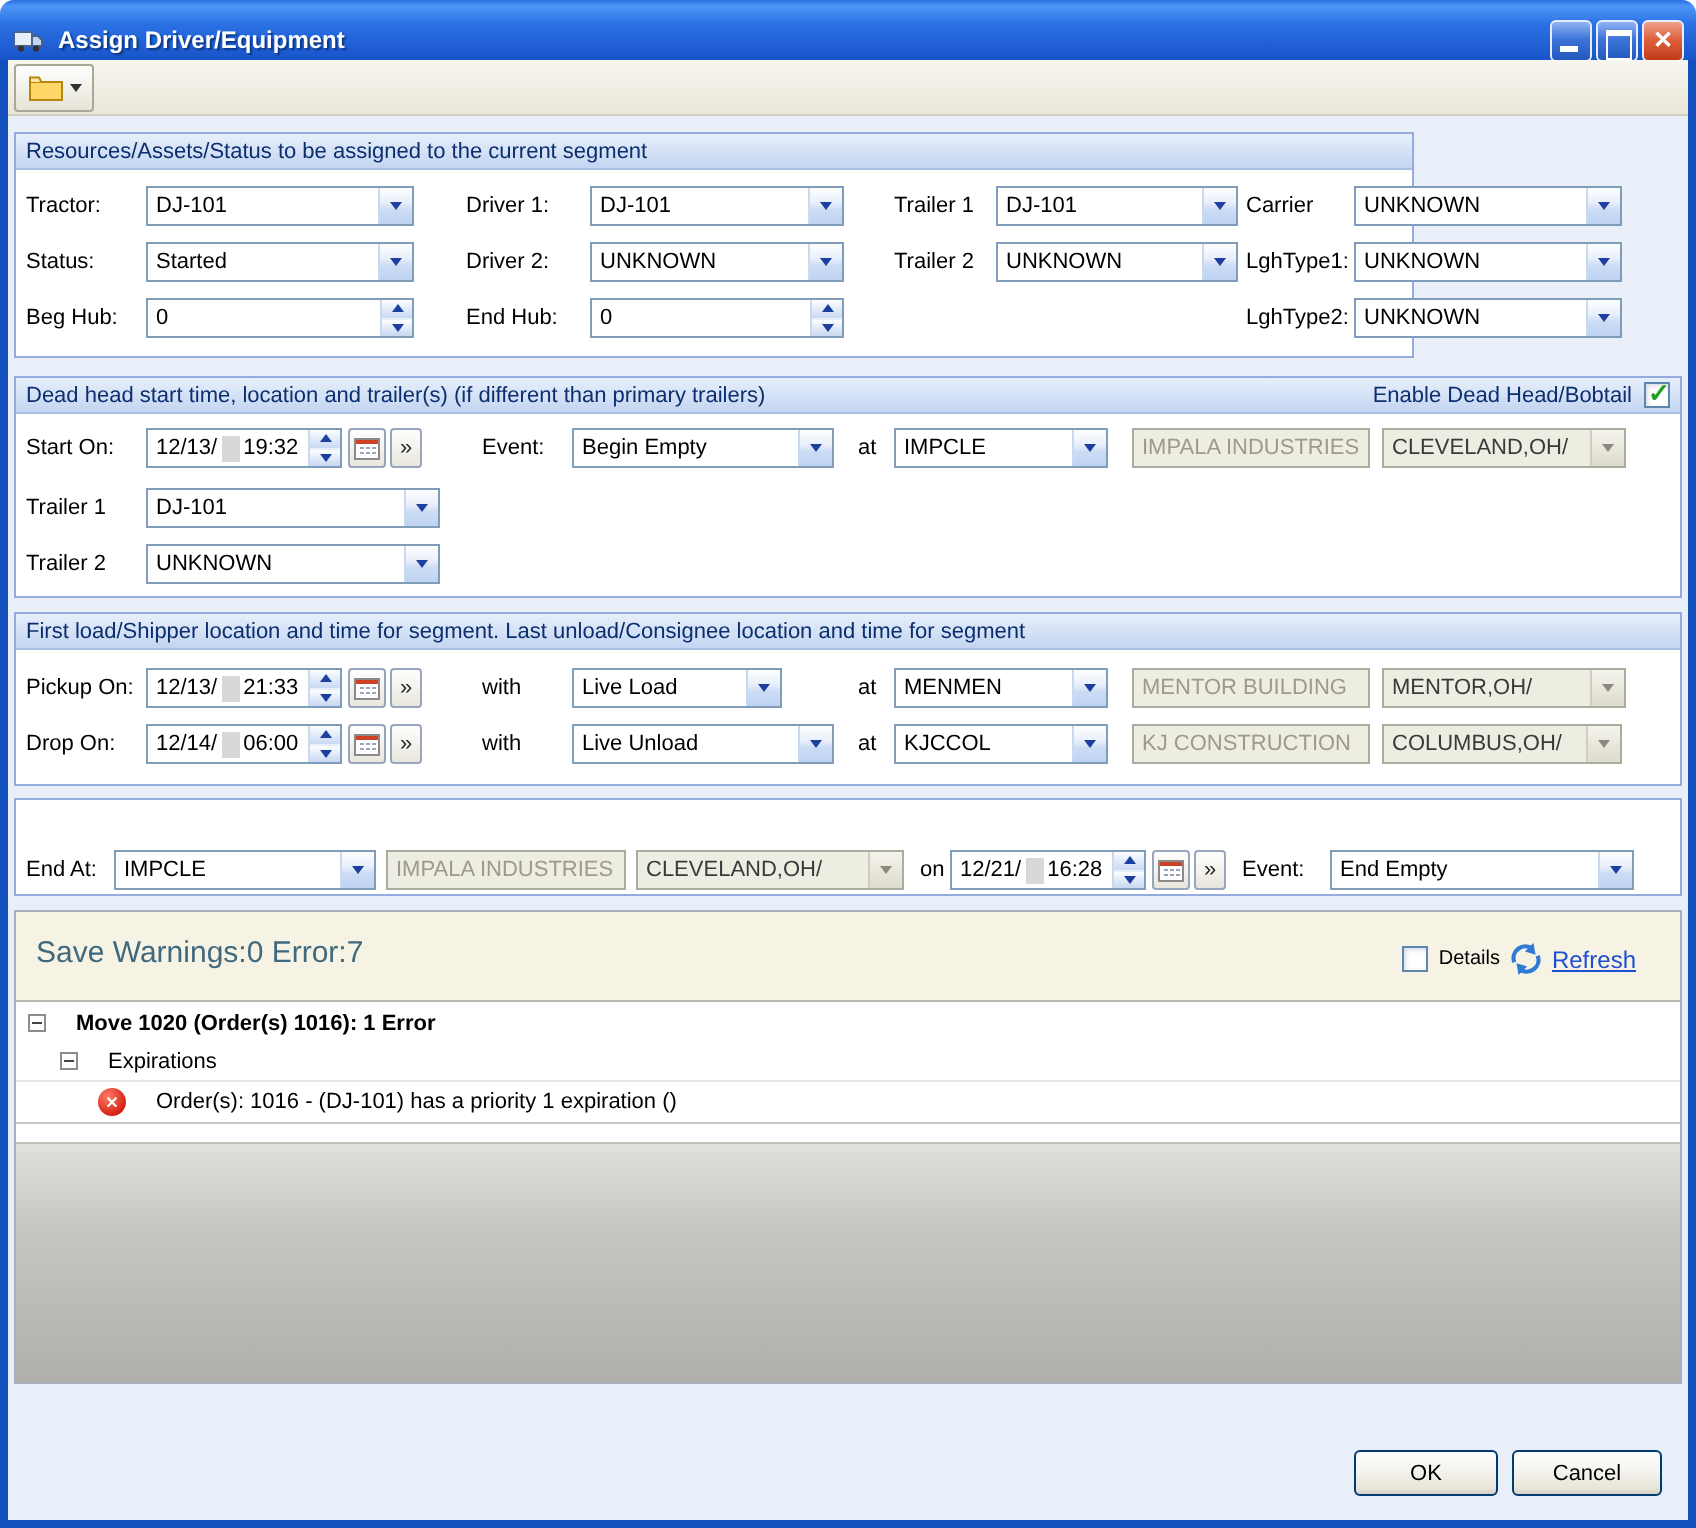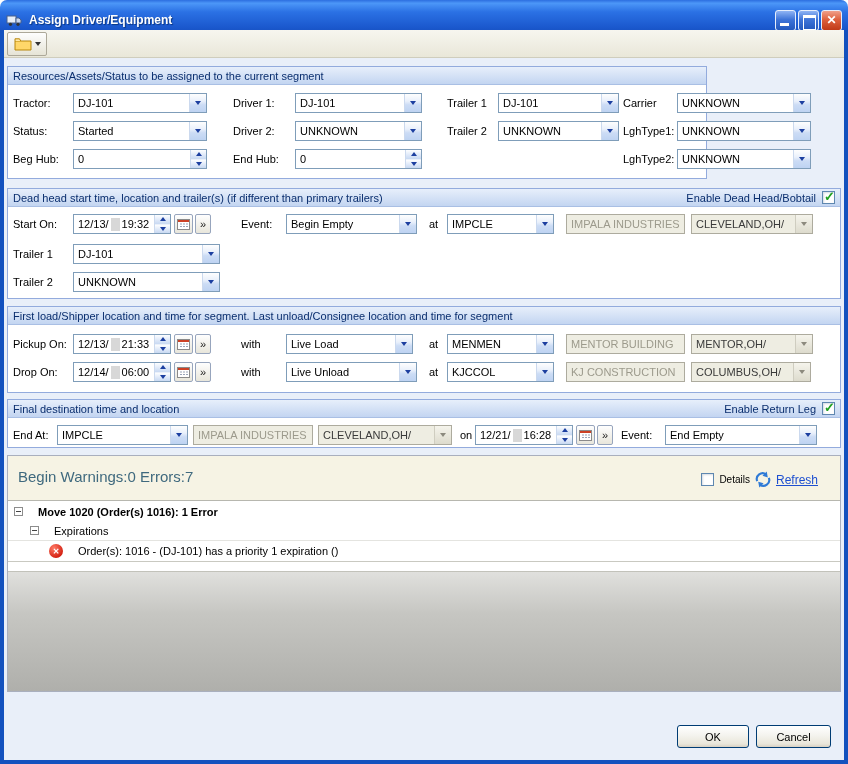--- a/index.html
+++ b/index.html
@@ -290,21 +290,21 @@
     </div>
     <div class="sq" style="left:166px;top:27px;width:19px">
       <svg width="13" height="12" viewBox="0 0 13 12">
         <rect x="0.5" y="1.5" width="12" height="10" fill="#fff" stroke="#8A8A8A"></rect>
         <rect x="1" y="2" width="11" height="2" fill="#CC4125"></rect>
         <path d="M3 6h2M6 6h2M9 6h2M3 8.5h2M6 8.5h2M9 8.5h2" stroke="#9AA4B8" stroke-width="1"></path>
       </svg>
     </div>
     <div class="sq chev" style="left:187px;top:27px;width:16px"></div>
     <span class="lbl" style="left:233px;top:27px">with</span>
-    <div class="combo" style="left:278px;top:27px;width:127px">
+    <div class="combo" style="left:278px;top:27px;width:105px">
       <span class="ct">Live Load</span>
         <span class="cb"></span>
     </div>
     <span class="lbl" style="left:421px;top:27px">at</span>
     <div class="combo" style="left:439px;top:27px;width:107px">
       <span class="ct">MENMEN</span>
         <span class="cb"></span>
     </div>
     <div class="tboxd" style="left:558px;top:27px;width:119px">MENTOR BUILDING</div>
     <div class="combo dis" style="left:683px;top:27px;width:122px">
@@ -343,25 +343,20 @@
         <span class="cb"></span>
     </div>
     <div class="tboxd" style="left:558px;top:55px;width:119px">KJ CONSTRUCTION</div>
     <div class="combo dis" style="left:683px;top:55px;width:120px">
       <span class="ct">COLUMBUS,OH/</span>
         <span class="cb"></span>
     </div>
   </div>
 
   <div class="sect" style="left:7px;top:399px;width:834px;height:49px">
-    <div class="sect-h">
-      <span class="sh-t">Final destination time and location</span>
-      <span class="sh-r">Enable Return Leg</span>
-      <span class="chk checked"></span>
-    </div>
     <span class="lbl" style="left:5px;top:25px">End At:</span>
     <div class="combo" style="left:49px;top:25px;width:131px">
       <span class="ct">IMPCLE</span>
         <span class="cb"></span>
     </div>
     <div class="tboxd" style="left:185px;top:25px;width:120px">IMPALA INDUSTRIES</div>
     <div class="combo dis" style="left:310px;top:25px;width:134px">
       <span class="ct">CLEVELAND,OH/</span>
         <span class="cb"></span>
     </div>
@@ -386,21 +381,21 @@
     </div>
     <div class="sq chev" style="left:589px;top:25px;width:16px"></div>
     <span class="lbl" style="left:613px;top:25px">Event:</span>
     <div class="combo" style="left:657px;top:25px;width:152px">
       <span class="ct">End Empty</span>
         <span class="cb"></span>
     </div>
   </div>
 
   <div class="savepanel" style="left:7px;top:455px;width:834px;height:237px">
-    <span class="save-title">Begin Warnings:0 Errors:7</span>
+    <span class="save-title">Save Warnings:0 Error:7</span>
     <span class="save-right">
       <span class="chk"></span>
       <span class="details-lbl">Details</span>
       <svg width="18" height="17" viewBox="0 0 16 16">
         <path d="M2.5 9.5 A5.5 5.5 0 0 1 11 3.2" stroke="#2F7AD6" stroke-width="2" fill="none"></path>
         <polygon points="11.5,0.5 12.5,6 7.5,4.5" fill="#2F7AD6"></polygon>
         <path d="M13.5 6.5 A5.5 5.5 0 0 1 5 12.8" stroke="#2F7AD6" stroke-width="2" fill="none"></path>
         <polygon points="4.5,15.5 3.5,10 8.5,11.5" fill="#2F7AD6"></polygon>
       </svg>
       <span class="refresh-link">Refresh</span>

